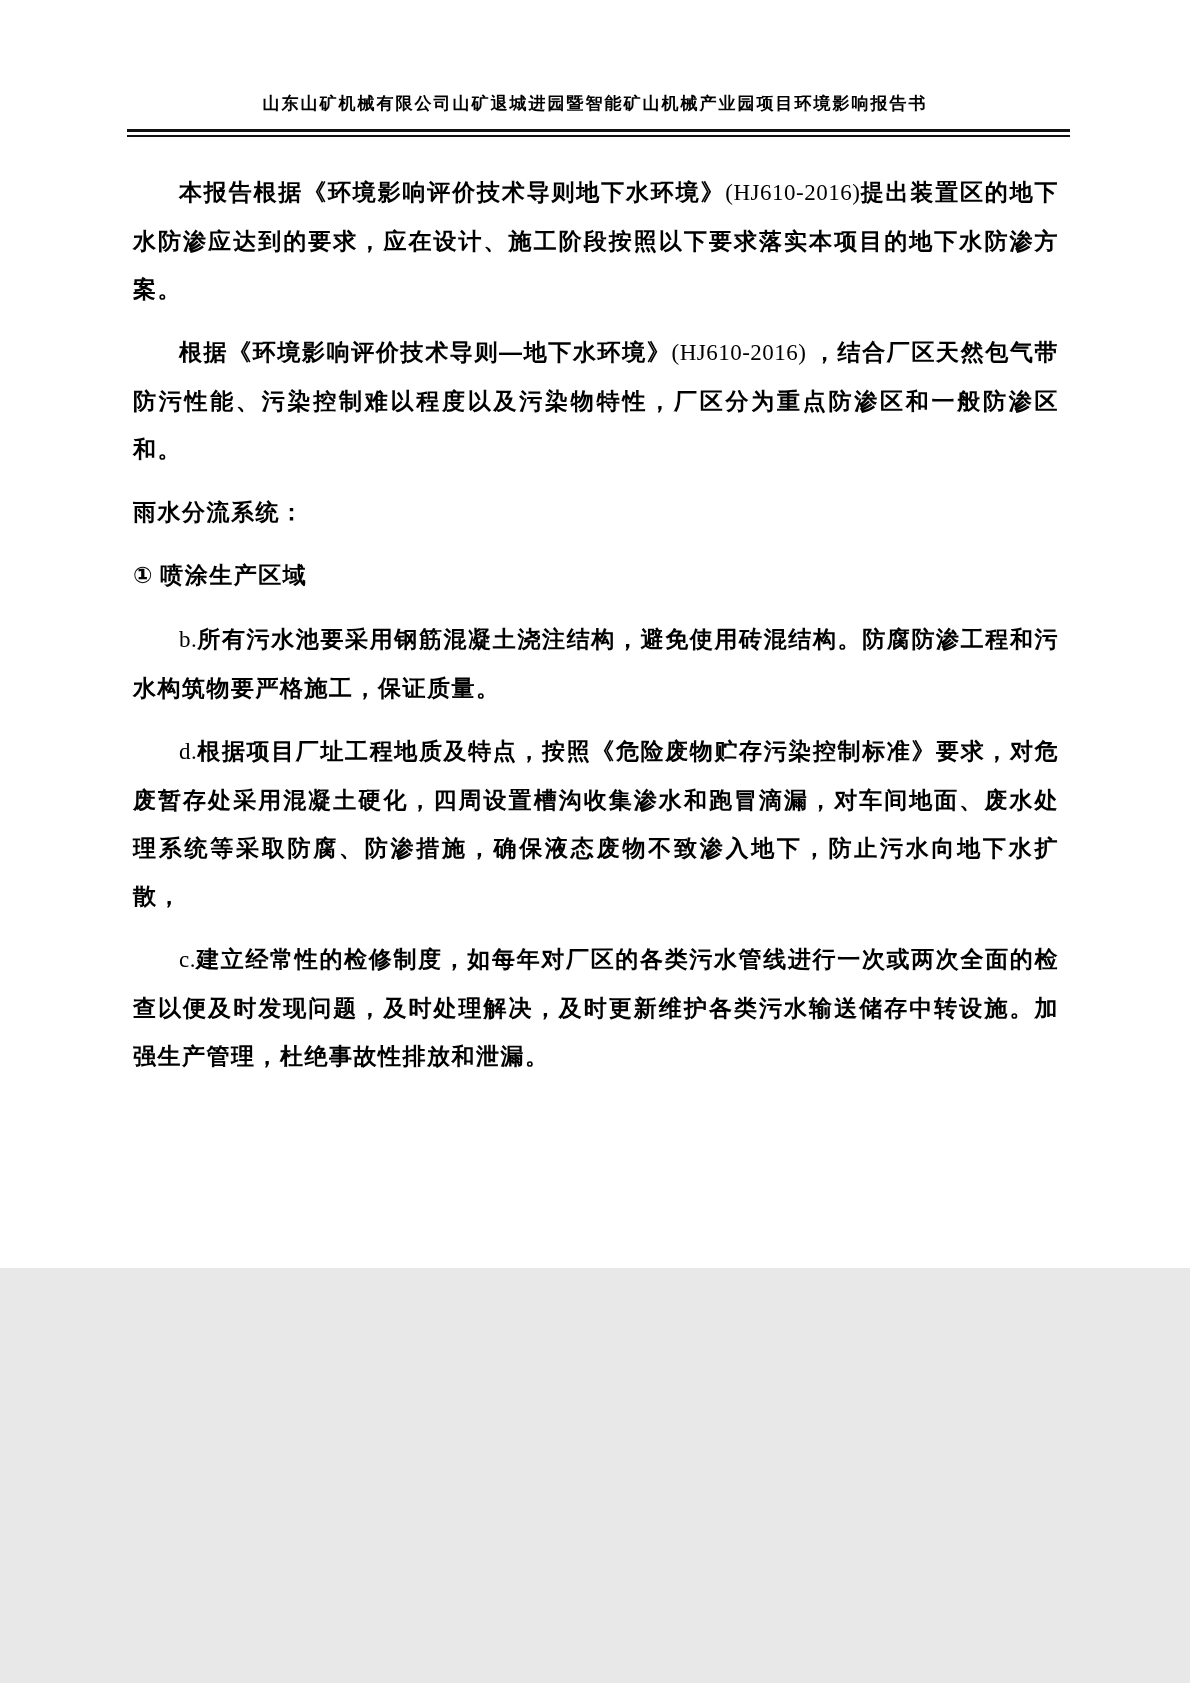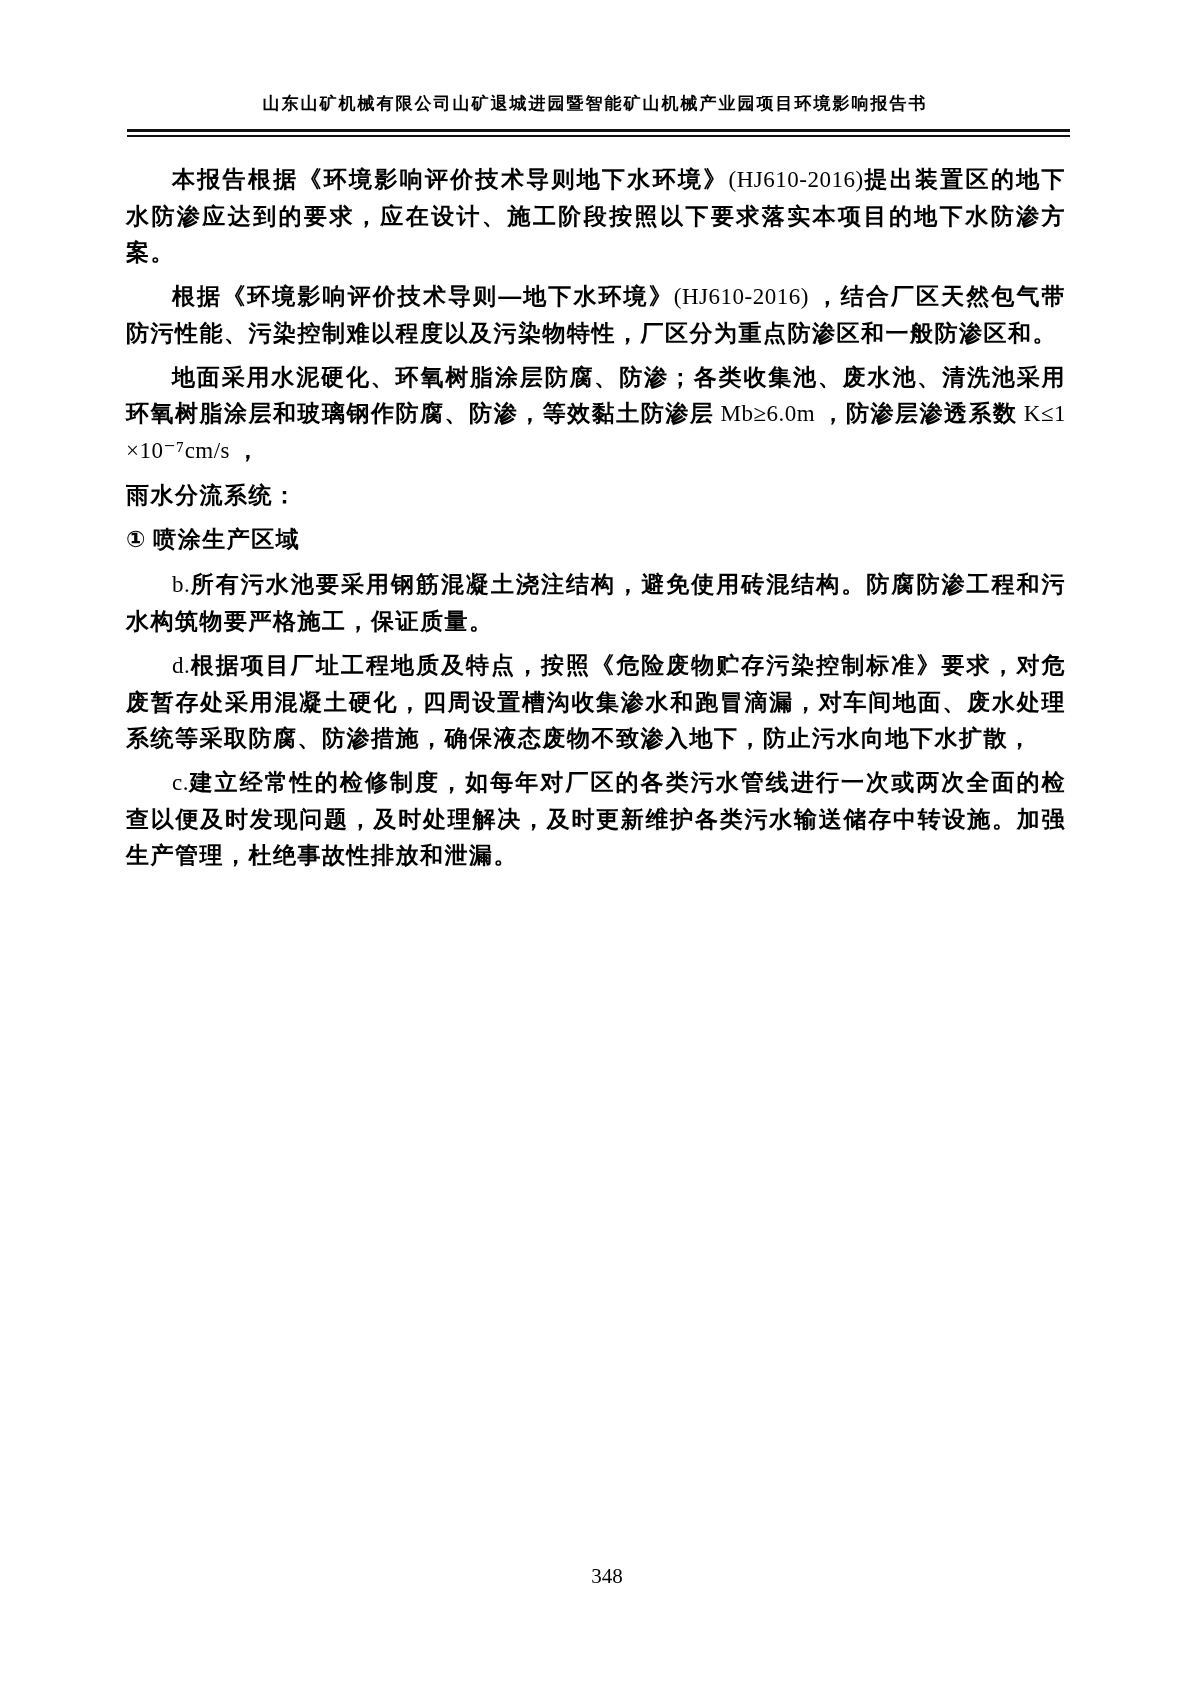--- a/index.html
+++ b/index.html
@@ -3,21 +3,21 @@
 <meta charset="utf-8">
 <style>
   html, body {
     margin: 0;
     padding: 0;
     background: #e8e8e8;
   }
   .page {
     position: relative;
     width: 1190px;
-    height: 1683px;
+    height: 1268px;
     margin: 0 auto;
     background: #ffffff;
     color: #000000;
     font-family: "Liberation Sans", "DejaVu Sans", sans-serif;
     overflow: hidden;
   }
   .header-title {
     position: absolute;
     top: 92px;
     left: 0;
@@ -37,24 +37,24 @@
     border-top: 3px solid #111111;
     border-bottom: 2px solid #111111;
   }
   .content {
     position: absolute;
     top: 153px;
     left: 118px;
     width: 956px;
   }
   .para {
-    margin: 8px;
+    margin: 15px;
     font-size: 23px;
     font-weight: 600;
-    line-height: 36px;
+    line-height: 48px;
     letter-spacing: 1.5px;
     text-align: justify;
     word-break: break-all;
   }
   .para.indent {
     text-indent: 2em;
   }
   .latin {
     font-family: "Liberation Serif", "DejaVu Serif", serif;
     font-weight: 400;
@@ -77,21 +77,20 @@
 
 <div class="page">
 
   <div class="header-title">山东山矿机械有限公司山矿退城进园暨智能矿山机械产业园项目环境影响报告书</div>
 
   <div class="header-rule"></div>
 
   <div class="content">
       <p class="para indent">本报告根据《环境影响评价技术导则地下水环境》<span class="latin">(HJ610-2016)</span>提出装置区的地下水防渗应达到的要求，应在设计、施工阶段按照以下要求落实本项目的地下水防渗方案。</p>
       <p class="para indent">根据《环境影响评价技术导则—地下水环境》<span class="latin">(HJ610-2016) </span>，结合厂区天然包气带防污性能、污染控制难以程度以及污染物特性，厂区分为重点防渗区和一般防渗区和。</p>
-      <p class="para indent">地面采用水泥硬化、环氧树脂涂层防腐、防渗；各类收集池、废水池、清洗池采用环氧树脂涂层和玻璃钢作防腐、防渗，等效黏土防渗层<span class="latin"> Mb≥6.0m </span>，防渗层渗透系数<span class="latin"> K≤1×10⁻⁷cm/s </span>，</p>
       <p class="para">雨水分流系统：</p>
       <p class="para">①<span class="latin"> </span>喷涂生产区域</p>
       <p class="para indent"><span class="latin">b.</span>所有污水池要采用钢筋混凝土浇注结构，避免使用砖混结构。防腐防渗工程和污水构筑物要严格施工，保证质量。</p>
       <p class="para indent"><span class="latin">d.</span>根据项目厂址工程地质及特点，按照《危险废物贮存污染控制标准》要求，对危废暂存处采用混凝土硬化，四周设置槽沟收集渗水和跑冒滴漏，对车间地面、废水处理系统等采取防腐、防渗措施，确保液态废物不致渗入地下，防止污水向地下水扩散，</p>
       <p class="para indent"><span class="latin">c.</span>建立经常性的检修制度，如每年对厂区的各类污水管线进行一次或两次全面的检查以便及时发现问题，及时处理解决，及时更新维护各类污水输送储存中转设施。加强生产管理，杜绝事故性排放和泄漏。</p>
     </div>
 
   <div class="page-number">348</div>
 
 </div>

